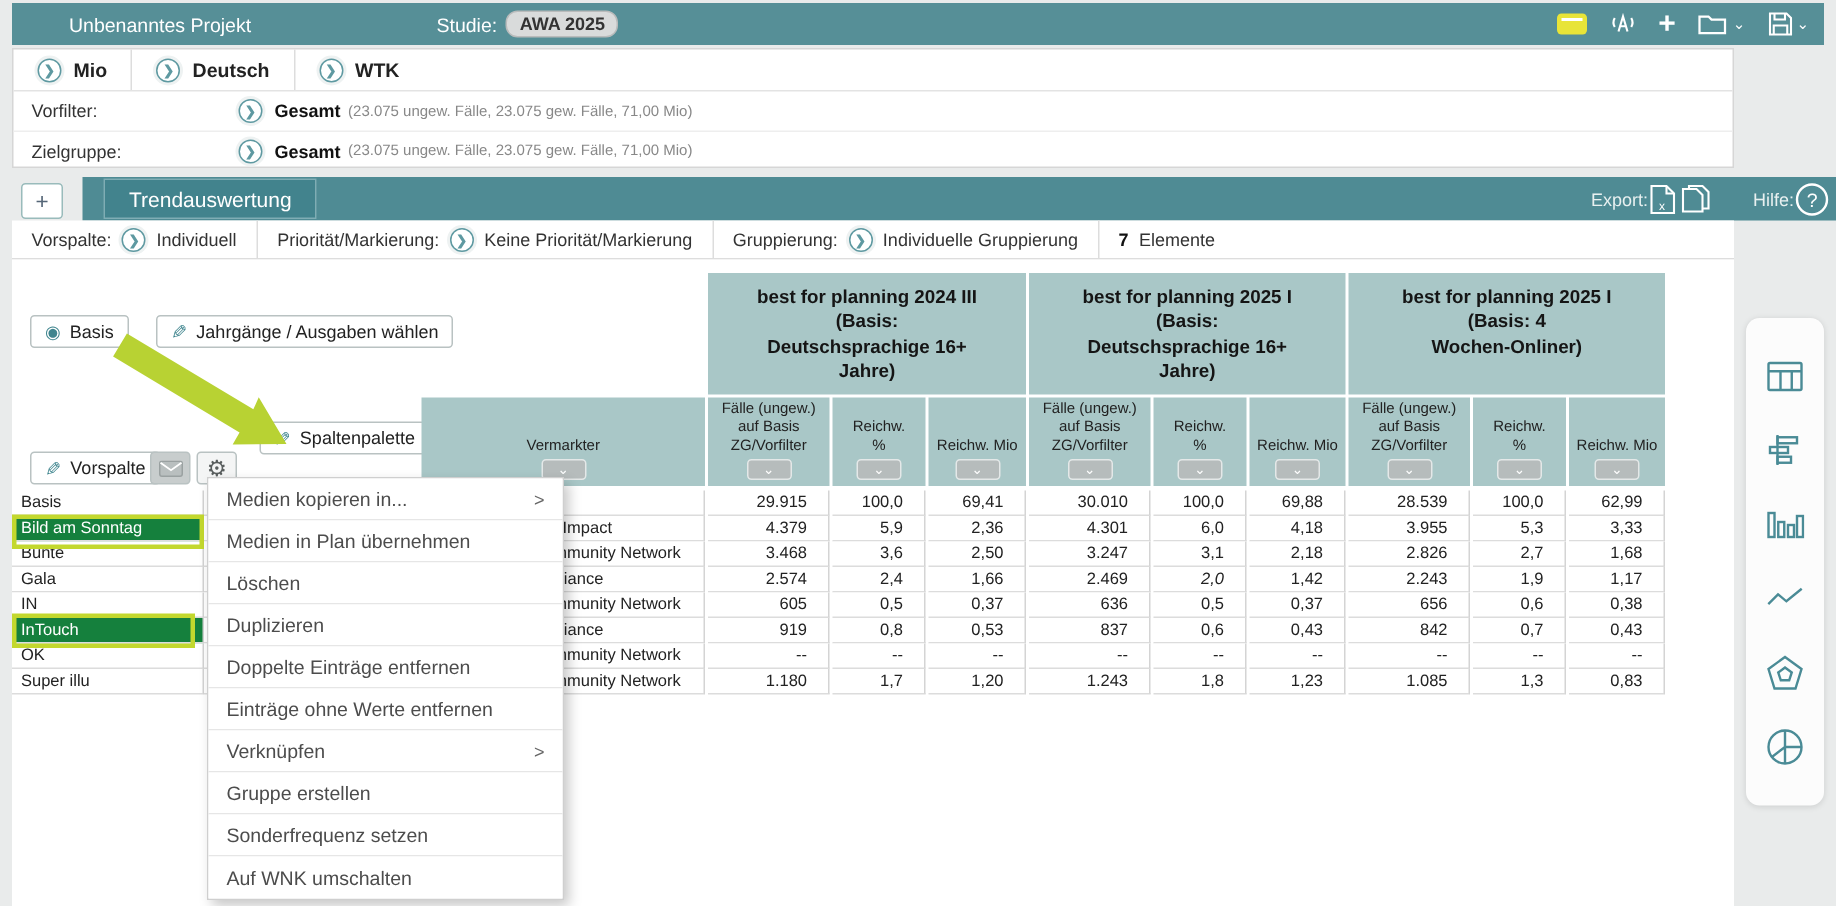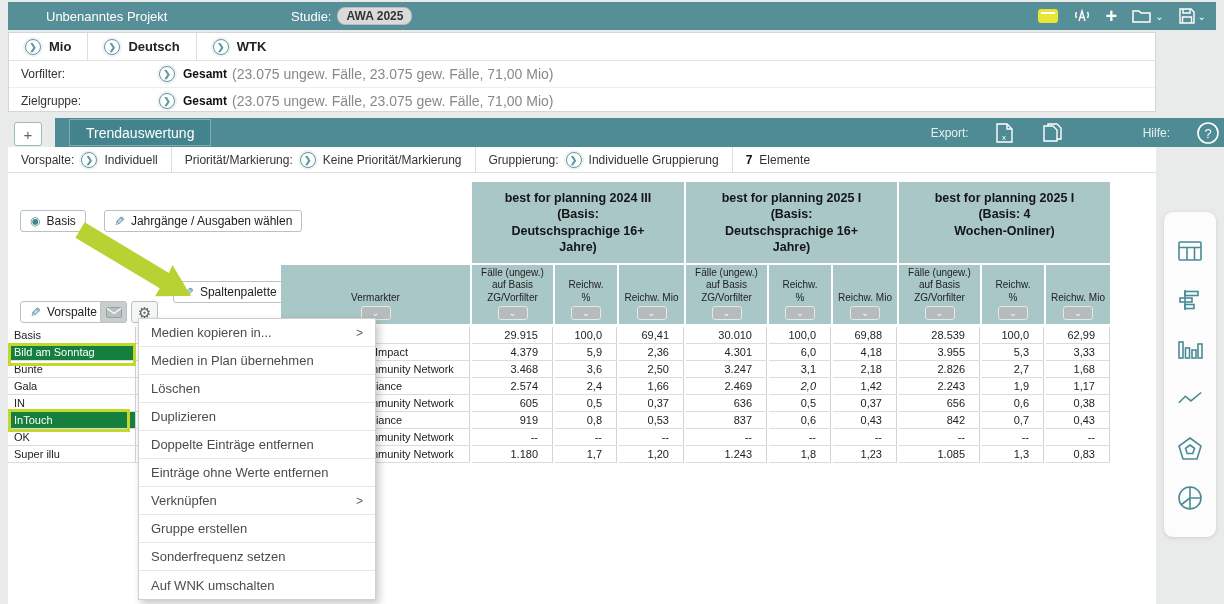--- a/index.html
+++ b/index.html
@@ -21,27 +21,27 @@
 
   
   .panel { position:absolute; left:8px; top:32px; width:1148px; height:80px; background:#fff; border:1px solid #d6d6d6; }
   .qs-row { height:28px; display:flex; align-items:center; border-bottom:1px solid #e3e3e3; }
   .qs-item { display:flex; align-items:center; gap:8px; padding:0 16px; height:100%; border-right:1px solid #ddd; font-size:13px; font-weight:bold; color:#222; }
   .circ { width:16px; height:16px; min-width:16px; border:1.5px solid #5e99a1; border-radius:50%; color:#5e99a1; font-size:9px; display:flex; align-items:center; justify-content:center; font-weight:bold; background:#fff; box-shadow:0 0 0 2px #eef2f2; }
   .f-row { height:26px; display:flex; align-items:center; font-size:12px; color:#333; }
   .f-row + .f-row { border-top:1px solid #eee; }
   .f-label { width:150px; padding-left:12px; }
   .f-bold { font-weight:bold; margin-left:8px; color:#111; }
-  .f-detail { color:#888; font-size:14px; margin-left:5px; }
+  .f-detail { color:#888; font-size:10px; margin-left:5px; }
 
   
   .add-btn { position:absolute; left:14px; top:122px; width:28px; height:24px; background:#fff; border:1px solid #9bb; border-radius:3px; color:#567; font-size:15px; display:flex; align-items:center; justify-content:center; }
   .toolbar { position:absolute; left:55px; top:118px; width:1175px; height:29px; background:#4f8b94; display:flex; align-items:center; }
   .trend-tab { margin-left:14px; height:27px; padding:0 16px; background:#42838d; border:1px solid #7fadb4; color:#fff; font-size:14px; display:flex; align-items:center; }
-  .tb-right { position:absolute; right:10px; display:flex; align-items:center; gap:26px; color:#e8f0f0; font-size:12px; }
+  .tb-right { position:absolute; right:10px; display:flex; align-items:center; gap:0; color:#e8f0f0; font-size:12px; }
   .tb-right svg { display:block; }
 
   
   .settings-row { position:absolute; left:8px; top:147px; width:1148px; height:26px; background:#fff; border-bottom:1px solid #ddd; display:flex; align-items:center; font-size:12px; color:#333; }
   .seg { display:flex; align-items:center; gap:7px; padding:0 13px; height:100%; border-right:1px solid #ddd; }
   .seg:last-child { border-right:none; }
   .elem-count b { font-weight:bold; color:#111; }
 
   
   .main { position:absolute; left:8px; top:173px; width:1148px; height:431px; background:#fff; }

